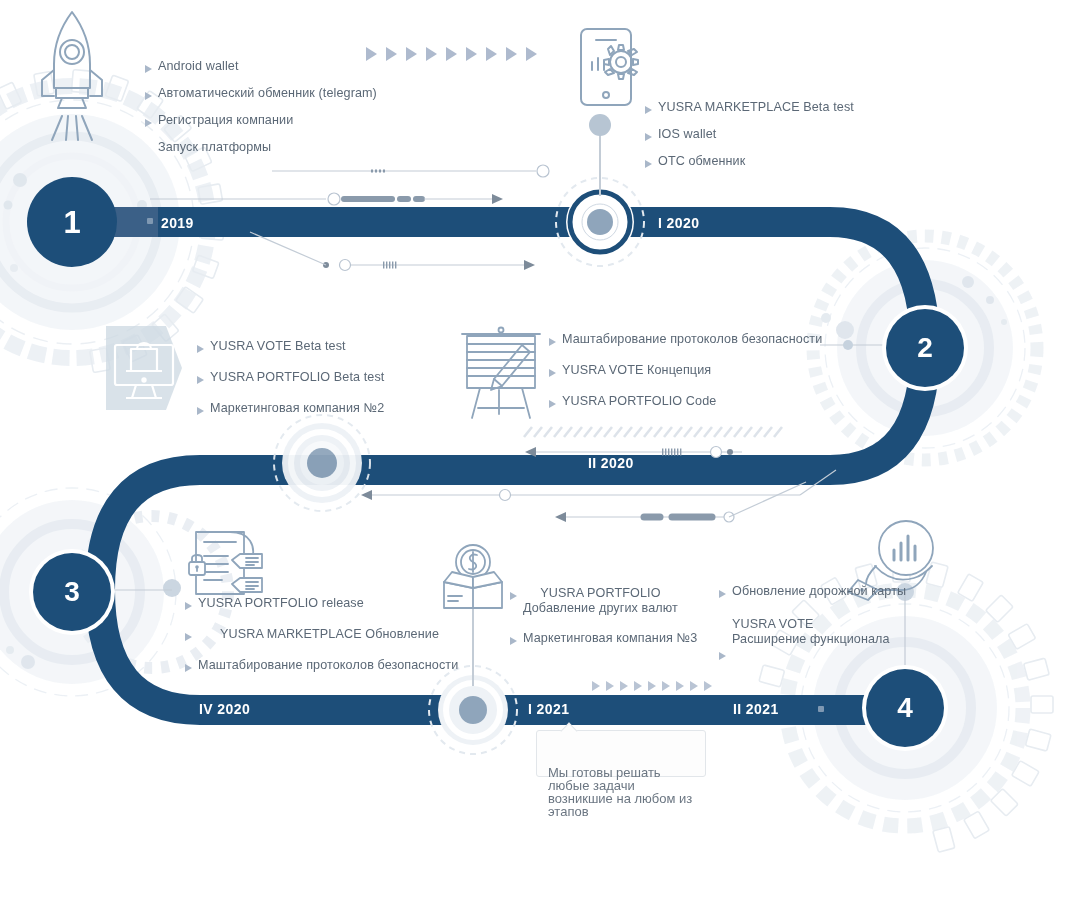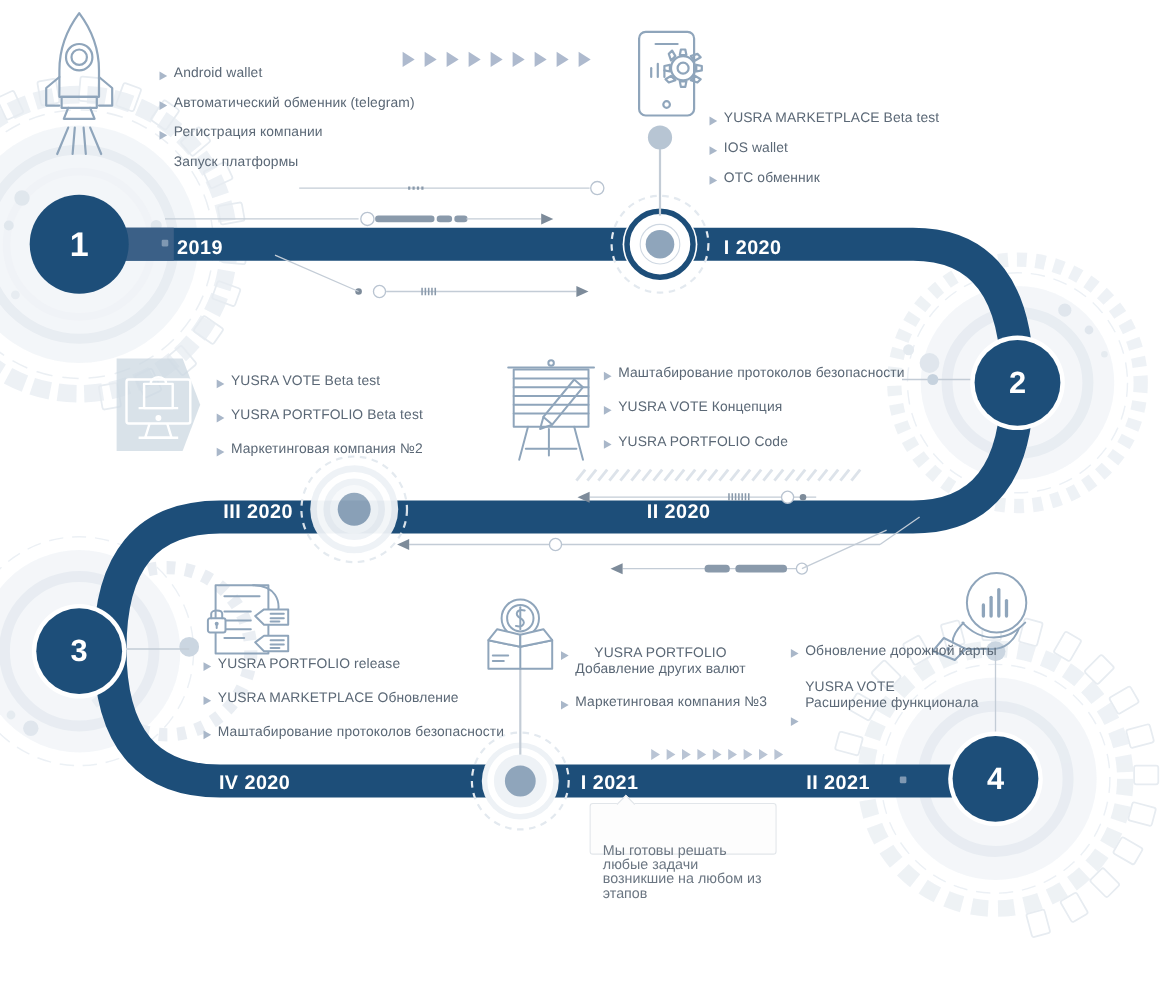--- a/index.html
+++ b/index.html
@@ -24,21 +24,21 @@
     width:0;height:0;border-left:7px solid #a9b7c9;
     border-top:4.5px solid transparent;border-bottom:4.5px solid transparent;
   }
   .bullet-text{
     font-size:12.6px;line-height:15px;color:#5b6876;white-space:pre-line;
     letter-spacing:.1px;
   }
 
   
   .period{
-    position:absolute;color:#ffffff;font-size:18px;font-weight:bold;
+    position:absolute;color:#ffffff;font-size:14px;font-weight:bold;
     letter-spacing:.4px;white-space:nowrap;
   }
 
   
   .num-badge{
     position:absolute;border-radius:50%;background:#1d4e79;color:#fff;
     display:flex;align-items:center;justify-content:center;
     font-size:31px;font-weight:bold;line-height:1;
   }
   .num-badge.ringed{box-shadow:0 0 0 4px #ffffff;}
@@ -529,21 +529,21 @@
     </div>
   </div>
 
   <div class="bullets" style="left:185px;top:596px;width:290px;">
     <div class="bullet-row" style="margin-bottom:15px;">
       <span class="bullet-mark">
           <span class="tri"></span>
         </span>
       <span class="bullet-text">YUSRA PORTFOLIO release</span>
     </div>
-    <div class="bullet-row" style="margin-bottom:15px;">
+    <div class="bullet-row" style="margin-bottom:15px;gap:22px;">
       <span class="bullet-mark">
           <span class="tri"></span>
         </span>
       <span class="bullet-text">YUSRA MARKETPLACE Обновление</span>
     </div>
     <div class="bullet-row">
       <span class="bullet-mark">
           <span class="tri"></span>
         </span>
       <span class="bullet-text">Маштабирование протоколов безопасности</span>
@@ -578,21 +578,21 @@
           <span class="tri"></span>
         </span>
       <span class="bullet-text">YUSRA VOTE
 Расширение функционала</span>
     </div>
   </div>
 
   <div class="period" style="left:161px;top:215px;">2019</div>
   <div class="period" style="left:658px;top:215px;">I 2020</div>
   <div class="period" style="left:588px;top:455px;">II 2020</div>
-  <div class="period" style="left:203px;top:455px;">III 2020</div>
+  <div class="period" style="left:203px;top:440px;">III 2020</div>
   <div class="period" style="left:199px;top:701px;">IV 2020</div>
   <div class="period" style="left:528px;top:701px;">I 2021</div>
   <div class="period" style="left:733px;top:701px;">II 2021</div>
 
   <div class="callout" style="left:536px;top:730px;width:170px;height:47px;">
     <span class="nub"></span>
     <span>Мы готовы решать любые задачи
 возникшие на любом из этапов</span>
   </div>
 

